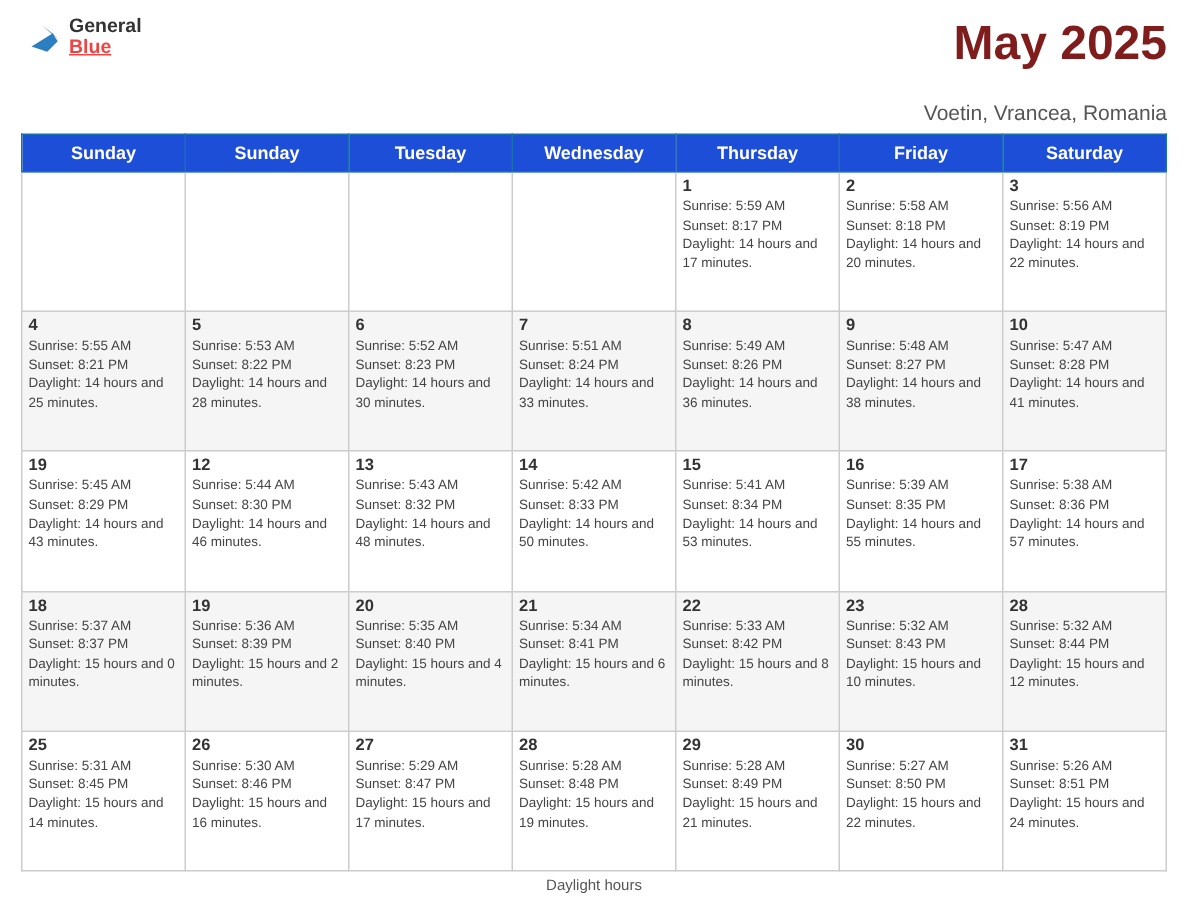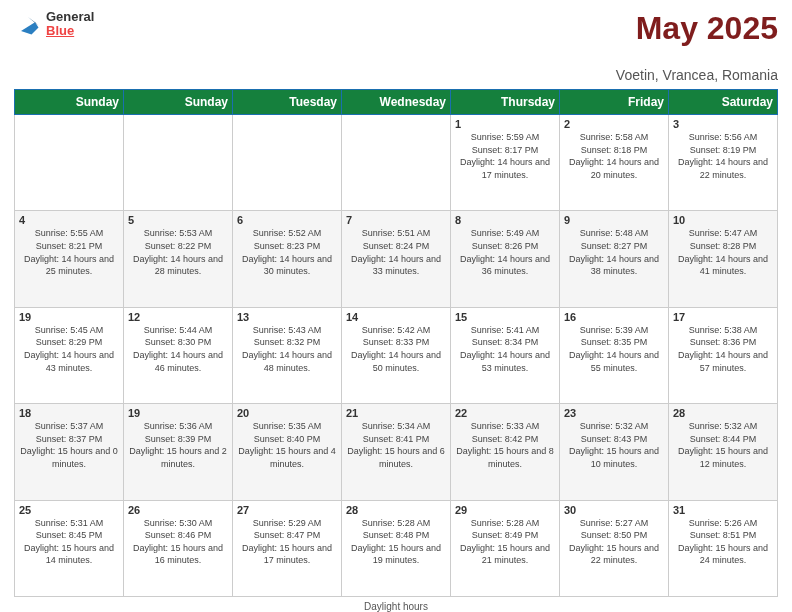--- a/index.html
+++ b/index.html
@@ -6,21 +6,21 @@
     body {
       width: 792px;
       height: 612px;
       font-family: Arial, sans-serif;
       background: #fff;
       overflow: hidden;
     }
     .page {
       width: 792px;
       height: 612px;
-      padding: 10px 14px 0 14px;
+      padding: 10px 14px 16px 14px;
       display: flex;
       flex-direction: column;
     }
     .header {
       display: flex;
       justify-content: space-between;
       align-items: flex-start;
       margin-bottom: 6px;
     }
     .logo {
@@ -55,26 +55,26 @@
       margin-top: 20px;
     }
     .calendar {
       flex: 1;
       border: 1px solid #ccc;
       border-collapse: collapse;
       width: 100%;
       table-layout: fixed;
     }
     .calendar th {
-      background: #15803d;
+      background: #1d4ed8;
       color: #fff;
       font-size: 12px;
       font-weight: bold;
       padding: 5px 4px;
-      text-align: right;
+      text-align: center;
       border: 1px solid #1a6faf;
     }
     .calendar td {
       vertical-align: top;
       border: 1px solid #ccc;
       padding: 3px 4px;
       font-size: 9.5px;
       color: #333;
       background: #fff;
       width: calc(100% / 7);
@@ -89,21 +89,20 @@
       font-size: 11px;
       font-weight: bold;
       color: #333;
       display: block;
       margin-bottom: 1px;
     }
     .day-info {
       font-size: 9px;
       color: #444;
       line-height: 1.4;
-      text-align: center;
     }
     .empty-cell {
       background: #fff !important;
     }
     .footer-note {
       margin-top: 4px;
       font-size: 10px;
       color: #555;
       text-align: center;
     }

